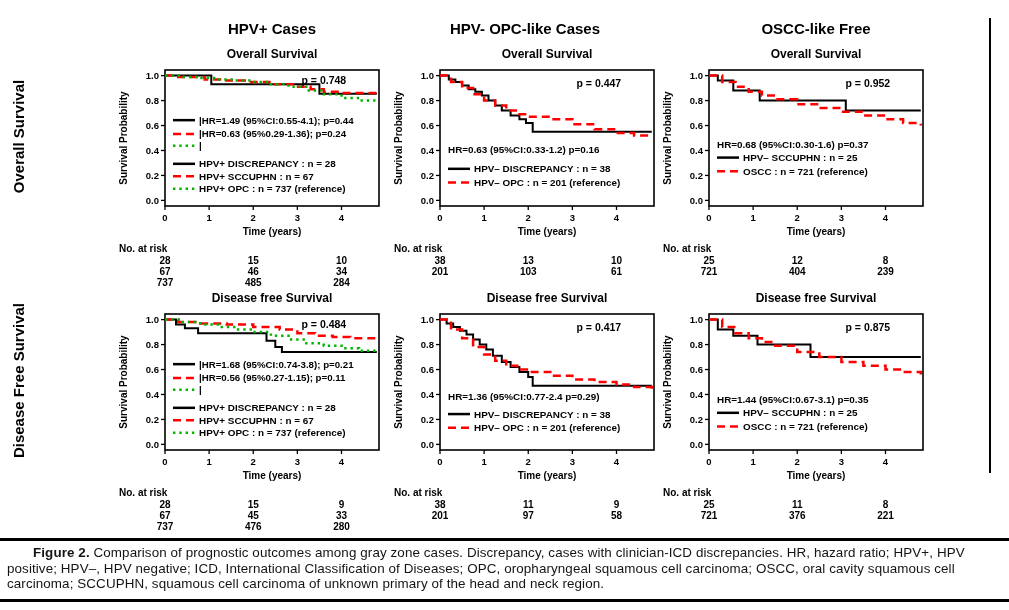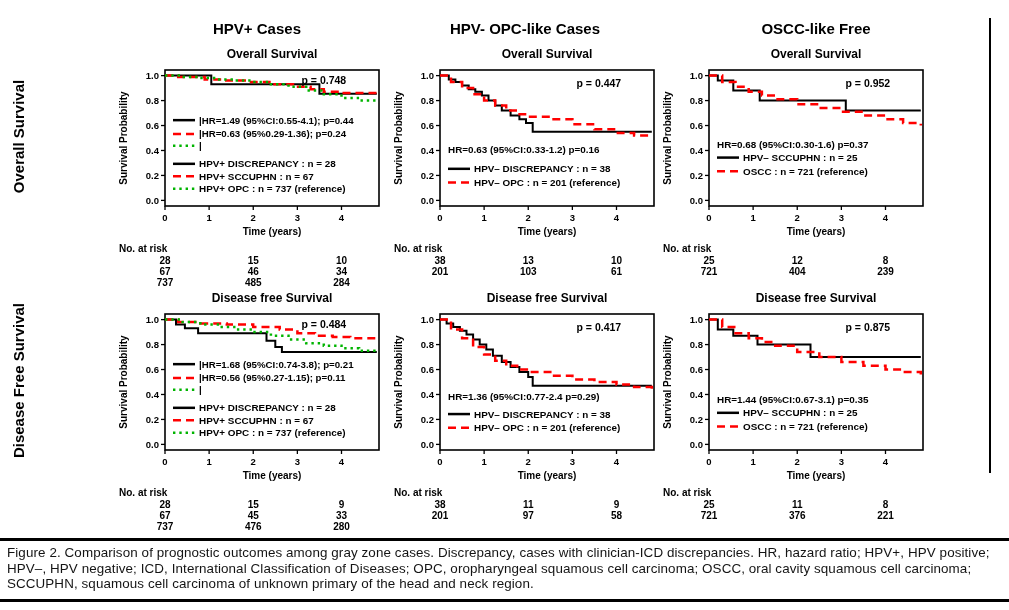--- a/index.html
+++ b/index.html
@@ -6,29 +6,29 @@
   .page{position:relative;width:1009px;height:610px;background:#ffffff;overflow:hidden;
         font-family:"Liberation Sans",sans-serif;color:#000;}
   .col-title{position:absolute;top:20px;text-align:center;font-size:15px;font-weight:bold;}
   .row-label{position:absolute;font-size:15px;font-weight:bold;white-space:nowrap;
              transform:rotate(-90deg);transform-origin:center center;}
   .panel{position:absolute;width:300px;height:250px;}
   .sep{position:absolute;left:0;width:1009px;background:#000;}
   .right-border{position:absolute;background:#000;width:2px;}
   .caption{position:absolute;left:7px;top:545px;width:994px;font-size:13.4px;
            line-height:15.6px;color:#141414;letter-spacing:.1px;}
-  .caption b{font-weight:normal;}
+  .caption b{font-weight:bold;margin-left:26px;}
   svg text{font-family:"Liberation Sans",sans-serif;font-weight:bold;fill:#000;}
 </style>
 </head>
 <body>
 
 <div class="page">
   <div id="col-titles">
-      <div class="col-title" style="left: 140px; width: 234px;">HPV+ Cases</div>
+      <div class="col-title" style="left: 155px; width: 234px;">HPV+ Cases</div>
       <div class="col-title" style="left: 408px; width: 234px;">HPV- OPC-like Cases</div>
       <div class="col-title" style="left: 699px; width: 234px;">OSCC-like Free</div>
     </div>
   <div id="row-labels">
       <div class="row-label" style="left: 18px; top: 128px; width: 170px; margin-left: -85px; text-align: center; font-size: 15px;">Overall Survival</div>
       <div class="row-label" style="left: 18px; top: 372px; width: 170px; margin-left: -85px; text-align: center; font-size: 15px;">Disease Free Survival</div>
     </div>
   <div id="panels">
       <div class="panel" style="left: 115px; top: 44px;"><svg width="300" height="250" viewBox="0 0 300 250">
           <text x="157" y="14" font-size="12" text-anchor="middle" fill="#000">Overall Survival</text>

